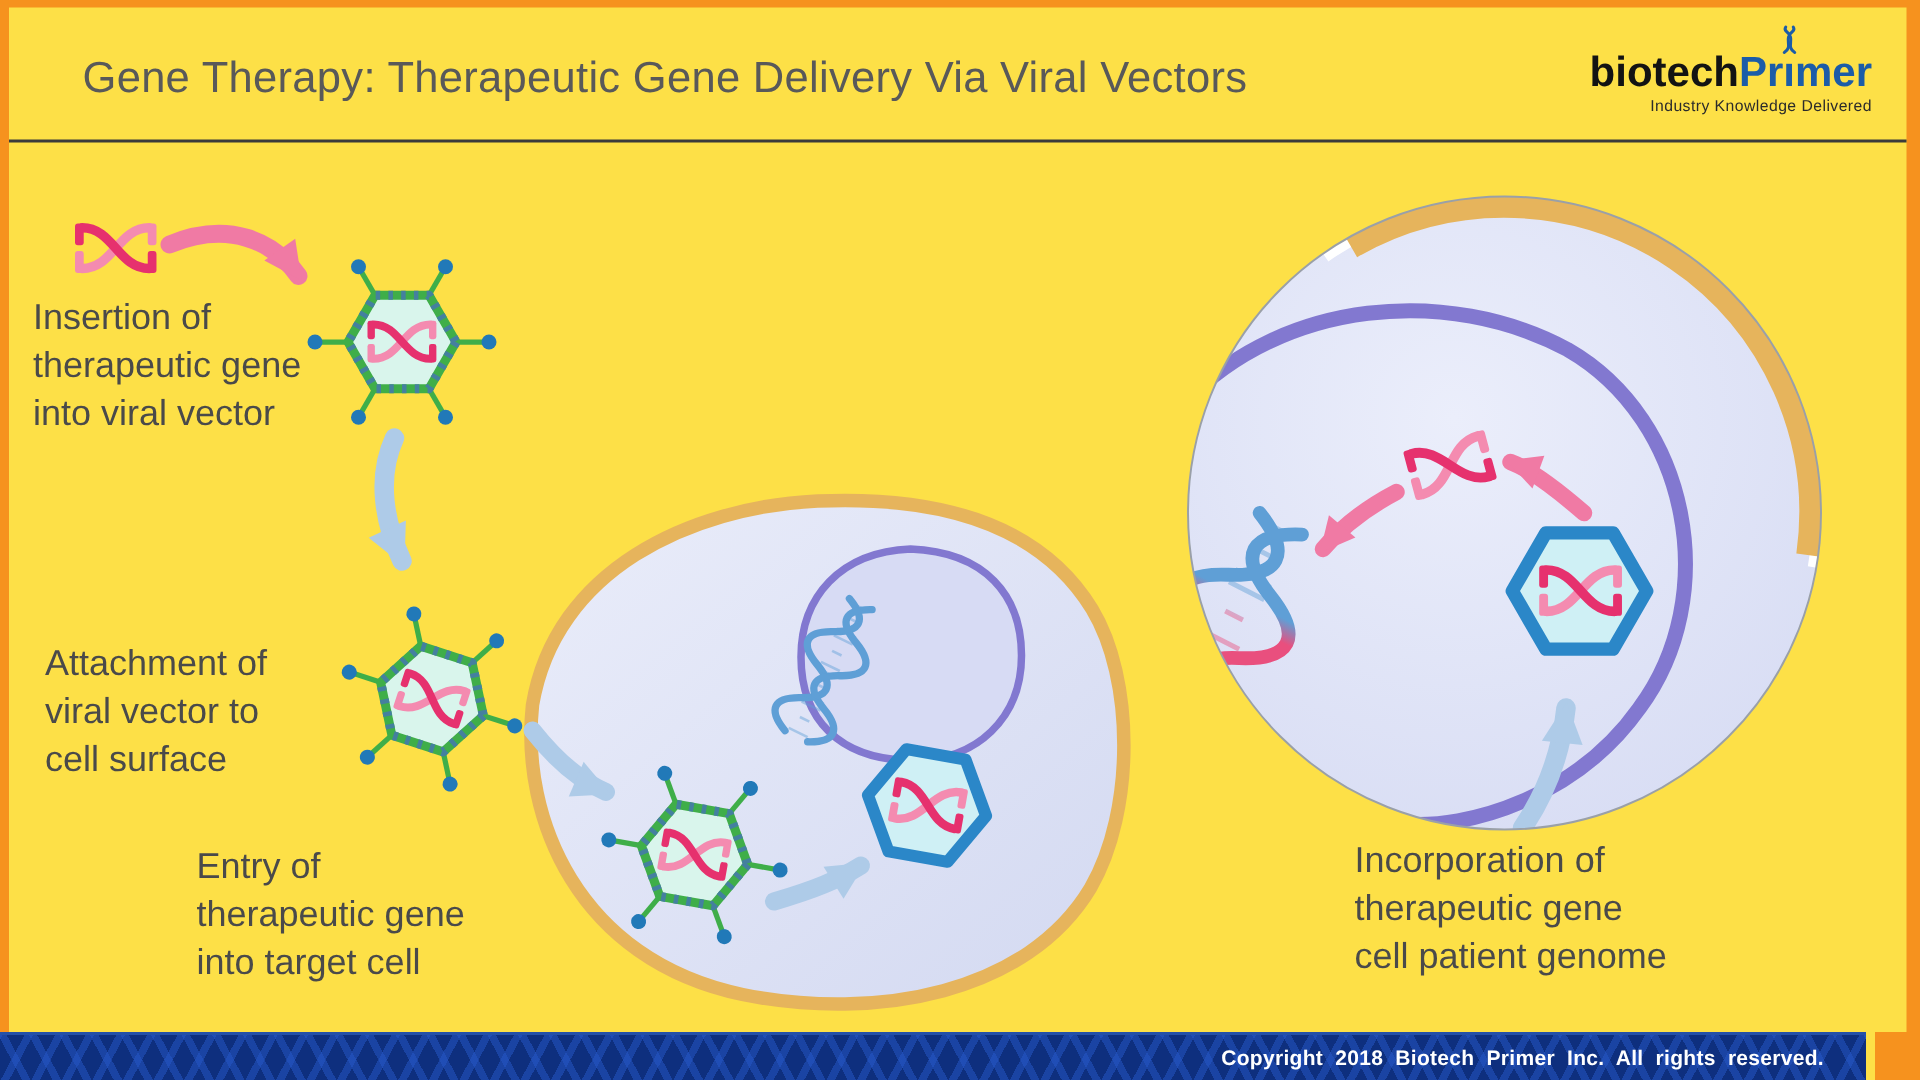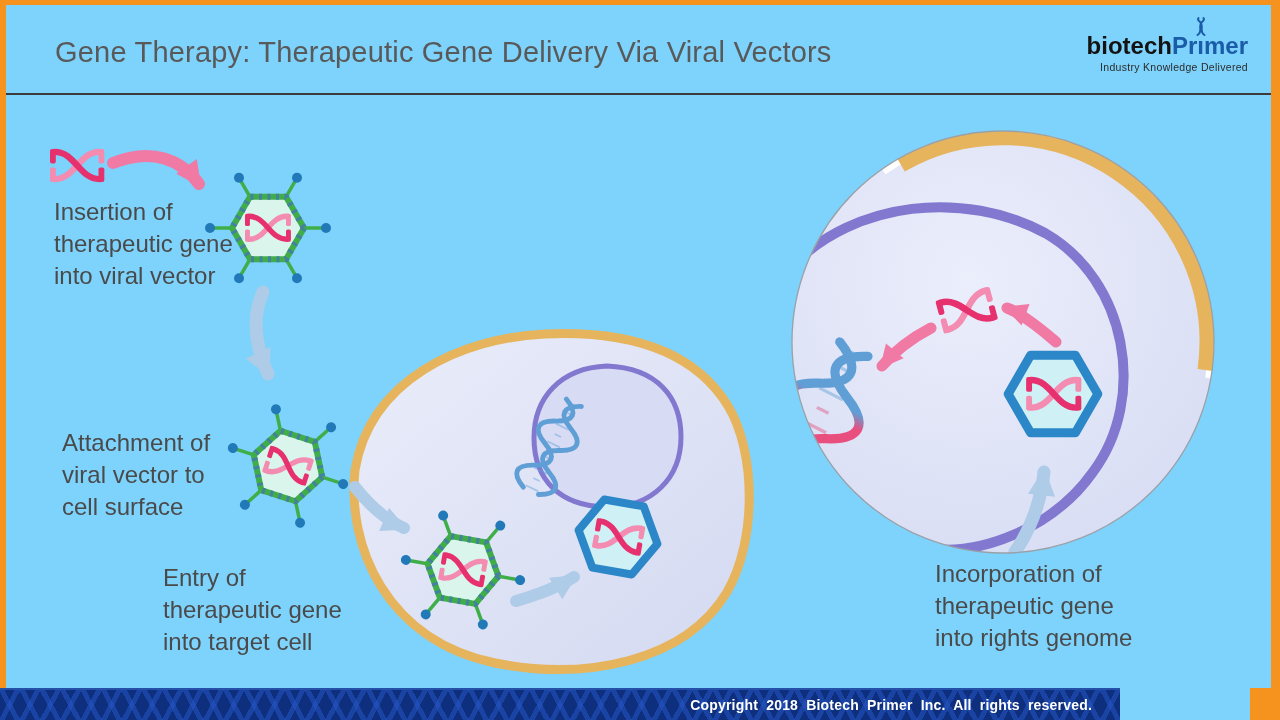--- a/index.html
+++ b/index.html
@@ -1,43 +1,43 @@
 <!DOCTYPE html>
 <html style="--accent: #F6921E; --membrane: #E6B45C; --cell-fill: #DEE2F5; --nucleus: #8278D0; --nucleus-fill: #D7DBF4; --virus-green: #3FAE49; --virus-stud: #44809F; --virus-fill: #D9F5EC; --spike-tip: #2179B8; --dna-pink: #E6316E; --dna-pink-light: #F48BB0; --dna-blue: #5F9FD6; --hex-blue: #2B87C8; --hex-fill: #CFF0F5; --arrow-blue: #AECBE8; --arrow-pink: #F07AA4; --footer-navy: #0E2F7E; --text-gray: #4A4A4A; --title-gray: #595959; --logo-blue: #1B5CA8; --logo-black: #131313;"><head>
 <meta charset="utf-8">
 <style>
   html,body{margin:0;padding:0;background:#888;}
   .slide{
     position:relative;width:1280px;height:720px;margin:0 auto;
-    background:#7dd3fc;overflow:hidden;
+    background:#fde047;overflow:hidden;
     font-family:"Liberation Sans", sans-serif;
   }
   .border-top{position:absolute;left:0;top:0;width:1280px;height:5px;background:var(--accent);}
   .border-left{position:absolute;left:0;top:0;width:6px;height:688px;background:var(--accent);}
   .border-right{position:absolute;right:0;top:0;width:9px;height:688px;background:var(--accent);}
   .footer-orange{position:absolute;right:0;bottom:0;width:30px;height:32px;background:var(--accent);}
   .page-title{
     position:absolute;left:55px;top:36px;margin:0;
     font-size:29px;font-weight:400;color:var(--title-gray);letter-spacing:.2px;white-space:nowrap;
   }
   .rule{position:absolute;left:6px;right:9px;top:93px;height:2px;background:#3B3B3B;}
   .logo{position:absolute;right:32px;top:34px;text-align:right;line-height:1;}
-  .wordmark{font-size:24px;font-weight:700;white-space:nowrap;}
+  .wordmark{font-size:28px;font-weight:700;white-space:nowrap;}
   .wordmark .b{color:var(--logo-black);}
   .wordmark .p{color:var(--logo-blue);}
   .iwrap{position:relative;display:inline-block;}
   .iwrap svg{position:absolute;left:-2px;top:-16px;overflow:visible;}
   .tagline{margin-top:4px;font-size:10.5px;font-weight:400;color:#2B2B2B;letter-spacing:.3px;}
   .diagram{position:absolute;left:0;top:0;width:1280px;height:720px;}
   .step-label{
     position:absolute;font-size:24px;line-height:32px;color:var(--text-gray);
-    white-space:pre-line;z-index:5;margin-left:32px;
+    white-space:pre-line;z-index:5;
   }
   .footer-bar{
-    position:absolute;left:0;bottom:0;width:1120px;height:32px;box-sizing:border-box;
+    position:absolute;left:0;bottom:0;width:1244px;height:32px;box-sizing:border-box;
     background-color:var(--footer-navy);
     background-image:
       repeating-linear-gradient(62deg, transparent 0 13px, rgba(38,88,200,.50) 13px 18px),
       repeating-linear-gradient(-62deg, transparent 0 13px, rgba(38,88,200,.50) 13px 18px);
     border-top:2px solid #2450A8;
     display:flex;align-items:center;justify-content:flex-end;
     padding-right:28px;z-index:6;
   }
   .footer-bar span{
     color:#FFFFFF;font-size:14px;font-weight:700;word-spacing:4px;letter-spacing:.2px;white-space:nowrap;
@@ -188,20 +188,20 @@
 therapeutic gene
 into viral vector</div>
   <div class="step-label" style="left:30px;top:427px;">Attachment of
 viral vector to
 cell surface</div>
   <div class="step-label" style="left:131px;top:562px;">Entry of
 therapeutic gene
 into target cell</div>
   <div class="step-label" style="left:903px;top:558px;">Incorporation of
 therapeutic gene
-into rights genome</div>
+cell patient genome</div>
 
   <div class="footer-bar">
     <span>Copyright  2018  Biotech Primer Inc. All rights  reserved.</span>
   </div>
   <div class="footer-orange"></div>
 
 </div>
 
 </body></html>

